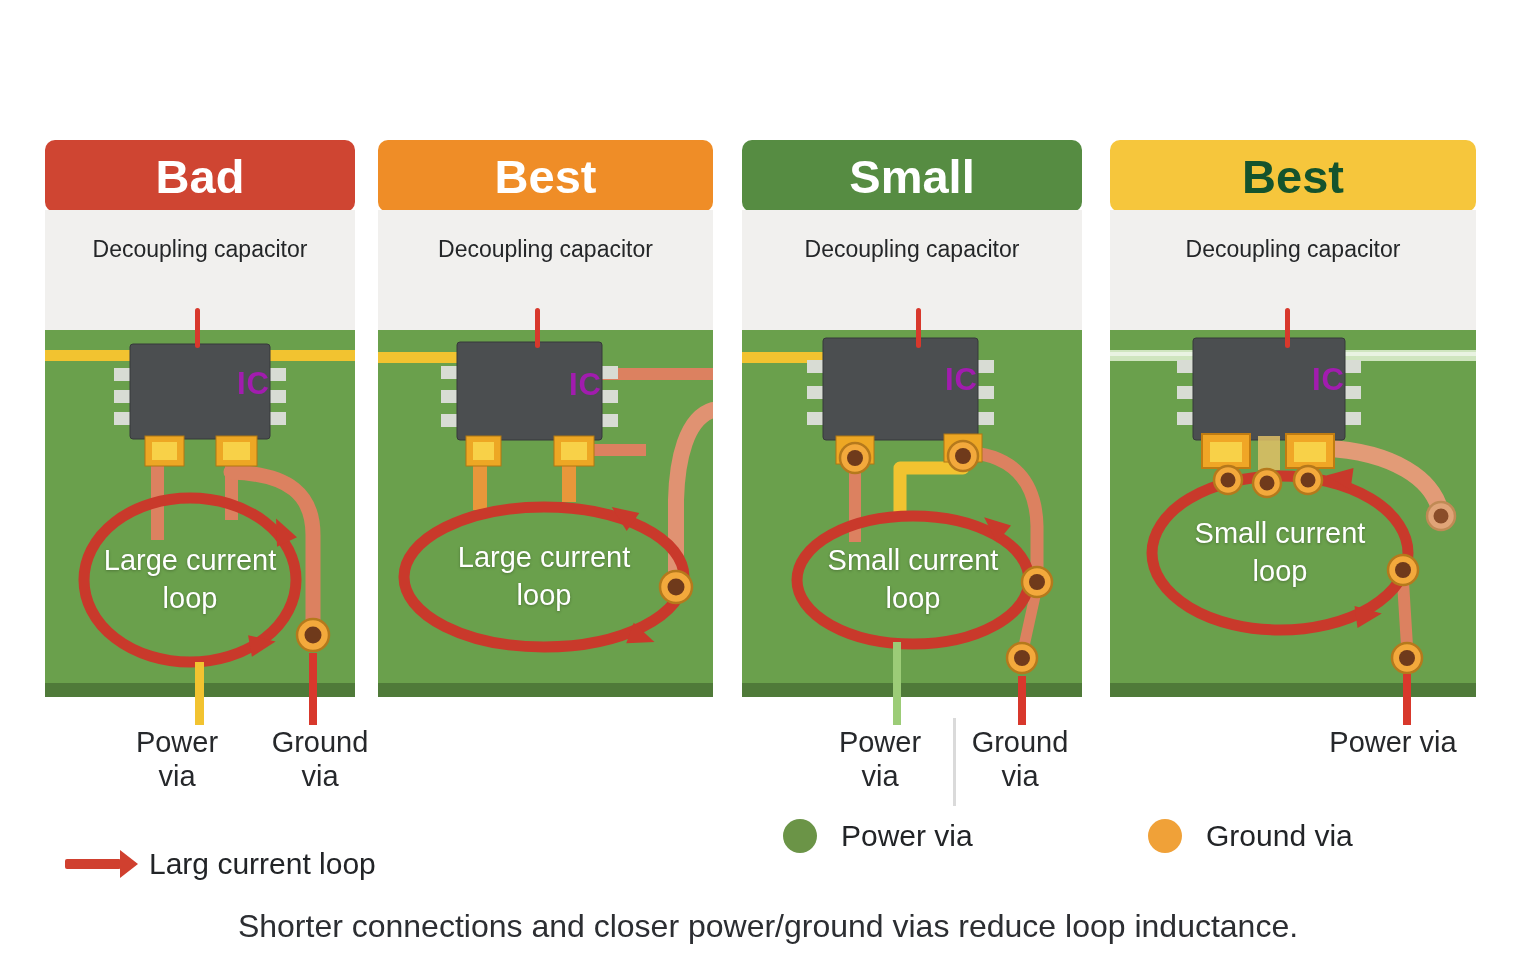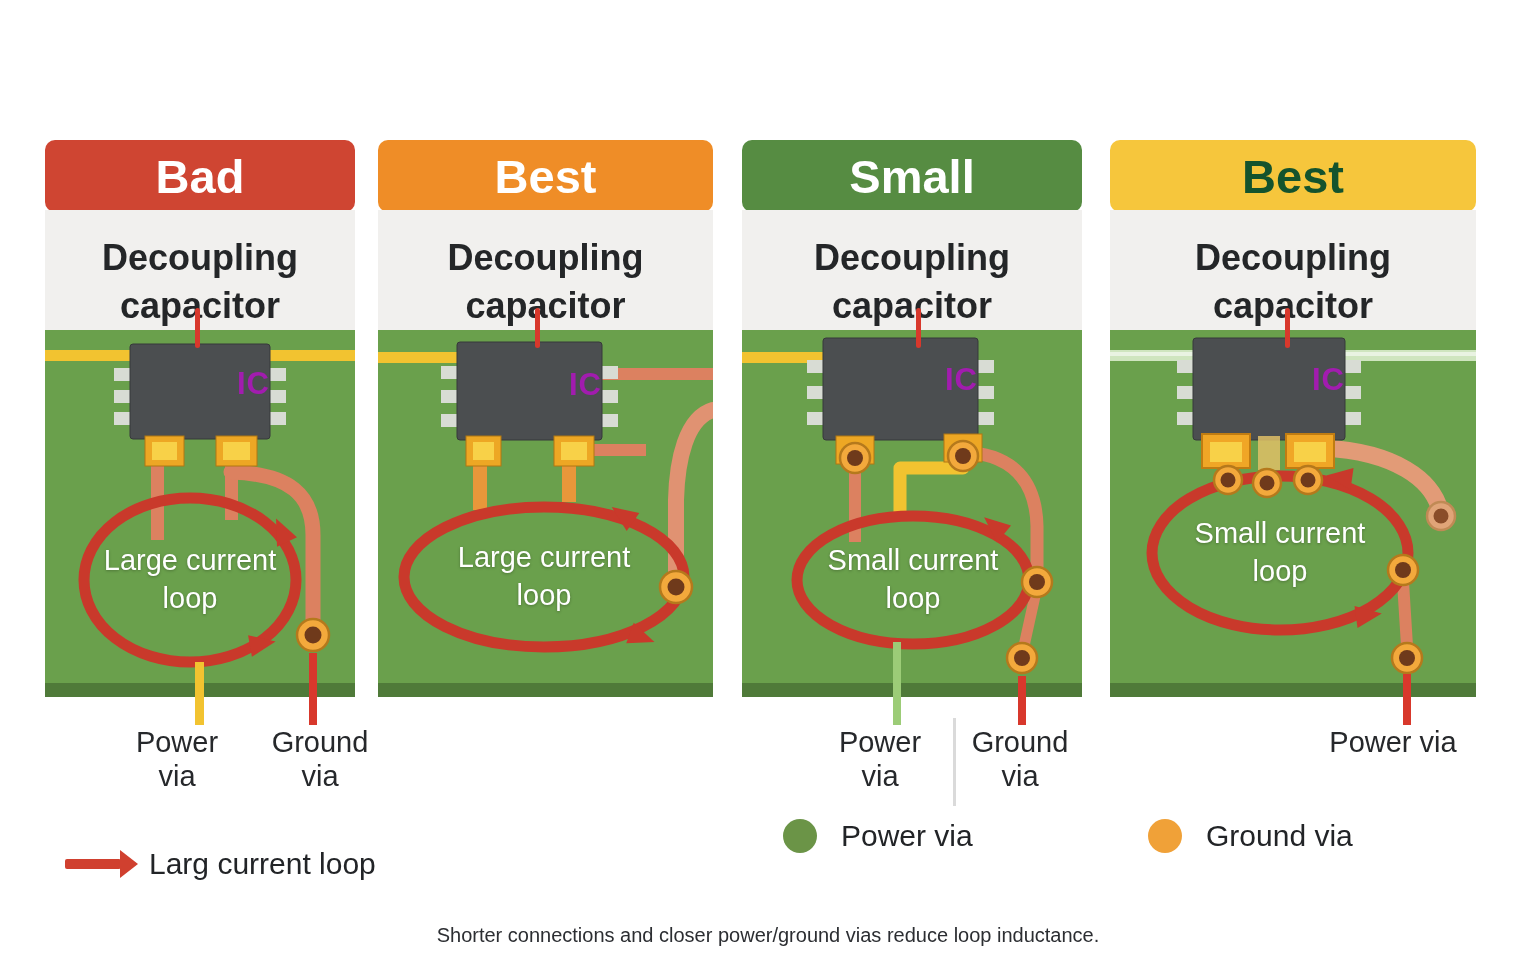--- a/index.html
+++ b/index.html
@@ -18,21 +18,21 @@
   .hdr { position:absolute; top:0; left:0; right:0; height:72px; border-radius:10px;
          display:flex; align-items:center; justify-content:center;
          font-size:47px; font-weight:700; color:#ffffff; }
   #p1 .hdr { background:#cf4532; }
   #p2 .hdr { background:#ef8d27; }
   #p3 .hdr { background:#568c42; }
   #p4 .hdr { background:#f6c63c; color:#14532d; }
 
   .caparea { position:absolute; top:70px; left:0; right:0; height:120px; background:#f1f0ee; }
   .captext { position:absolute; top:24px; left:10%; width:80%; text-align:center;
-             font-size:36px; line-height:1.32; color:#242628;font-weight:bold; }
+             font-size:23px; line-height:1.32; color:#242628; }
 
   .tick { position:absolute; top:168px; width:5px; height:40px; background:#d8382c;
           border-radius:3px; z-index:3; }
   #p1 .tick { left:150px; } #p2 .tick { left:157px; }
   #p3 .tick { left:174px; } #p4 .tick { left:175px; }
 
   .pcbsvg { position:absolute; top:190px; left:0; }
 
   .ictext { position:absolute; text-align:right; font-size:31px; font-weight:600;
             color:#a21caf; letter-spacing:1px; z-index:2; }
@@ -65,21 +65,21 @@
   .arrow-ico { position:relative; width:56px; height:10px; background:#d0402f;
                border-radius:2px; margin-right:28px; }
   .arrow-ico::after { content:''; position:absolute; right:-17px; top:-9px; width:0; height:0;
                       border-left:18px solid #d0402f; border-top:14px solid transparent;
                       border-bottom:14px solid transparent; }
   .dot { width:34px; height:34px; border-radius:50%; margin-right:24px; }
   .dot-power  { background:#6b9447; }
   .dot-ground { background:#f0a138; }
 
   .caption { position:absolute; top:908px; left:0; width:100%; text-align:center;
-             font-size:20px; color:#2c2e32;margin-top:16px; }
+             font-size:32px; color:#2c2e32; }
 </style>
 </head>
 <body>
 
 <div class="stage">
 
 
   <section class="panel" id="p1">
     <div class="hdr">Bad</div>
     <div class="caparea">

